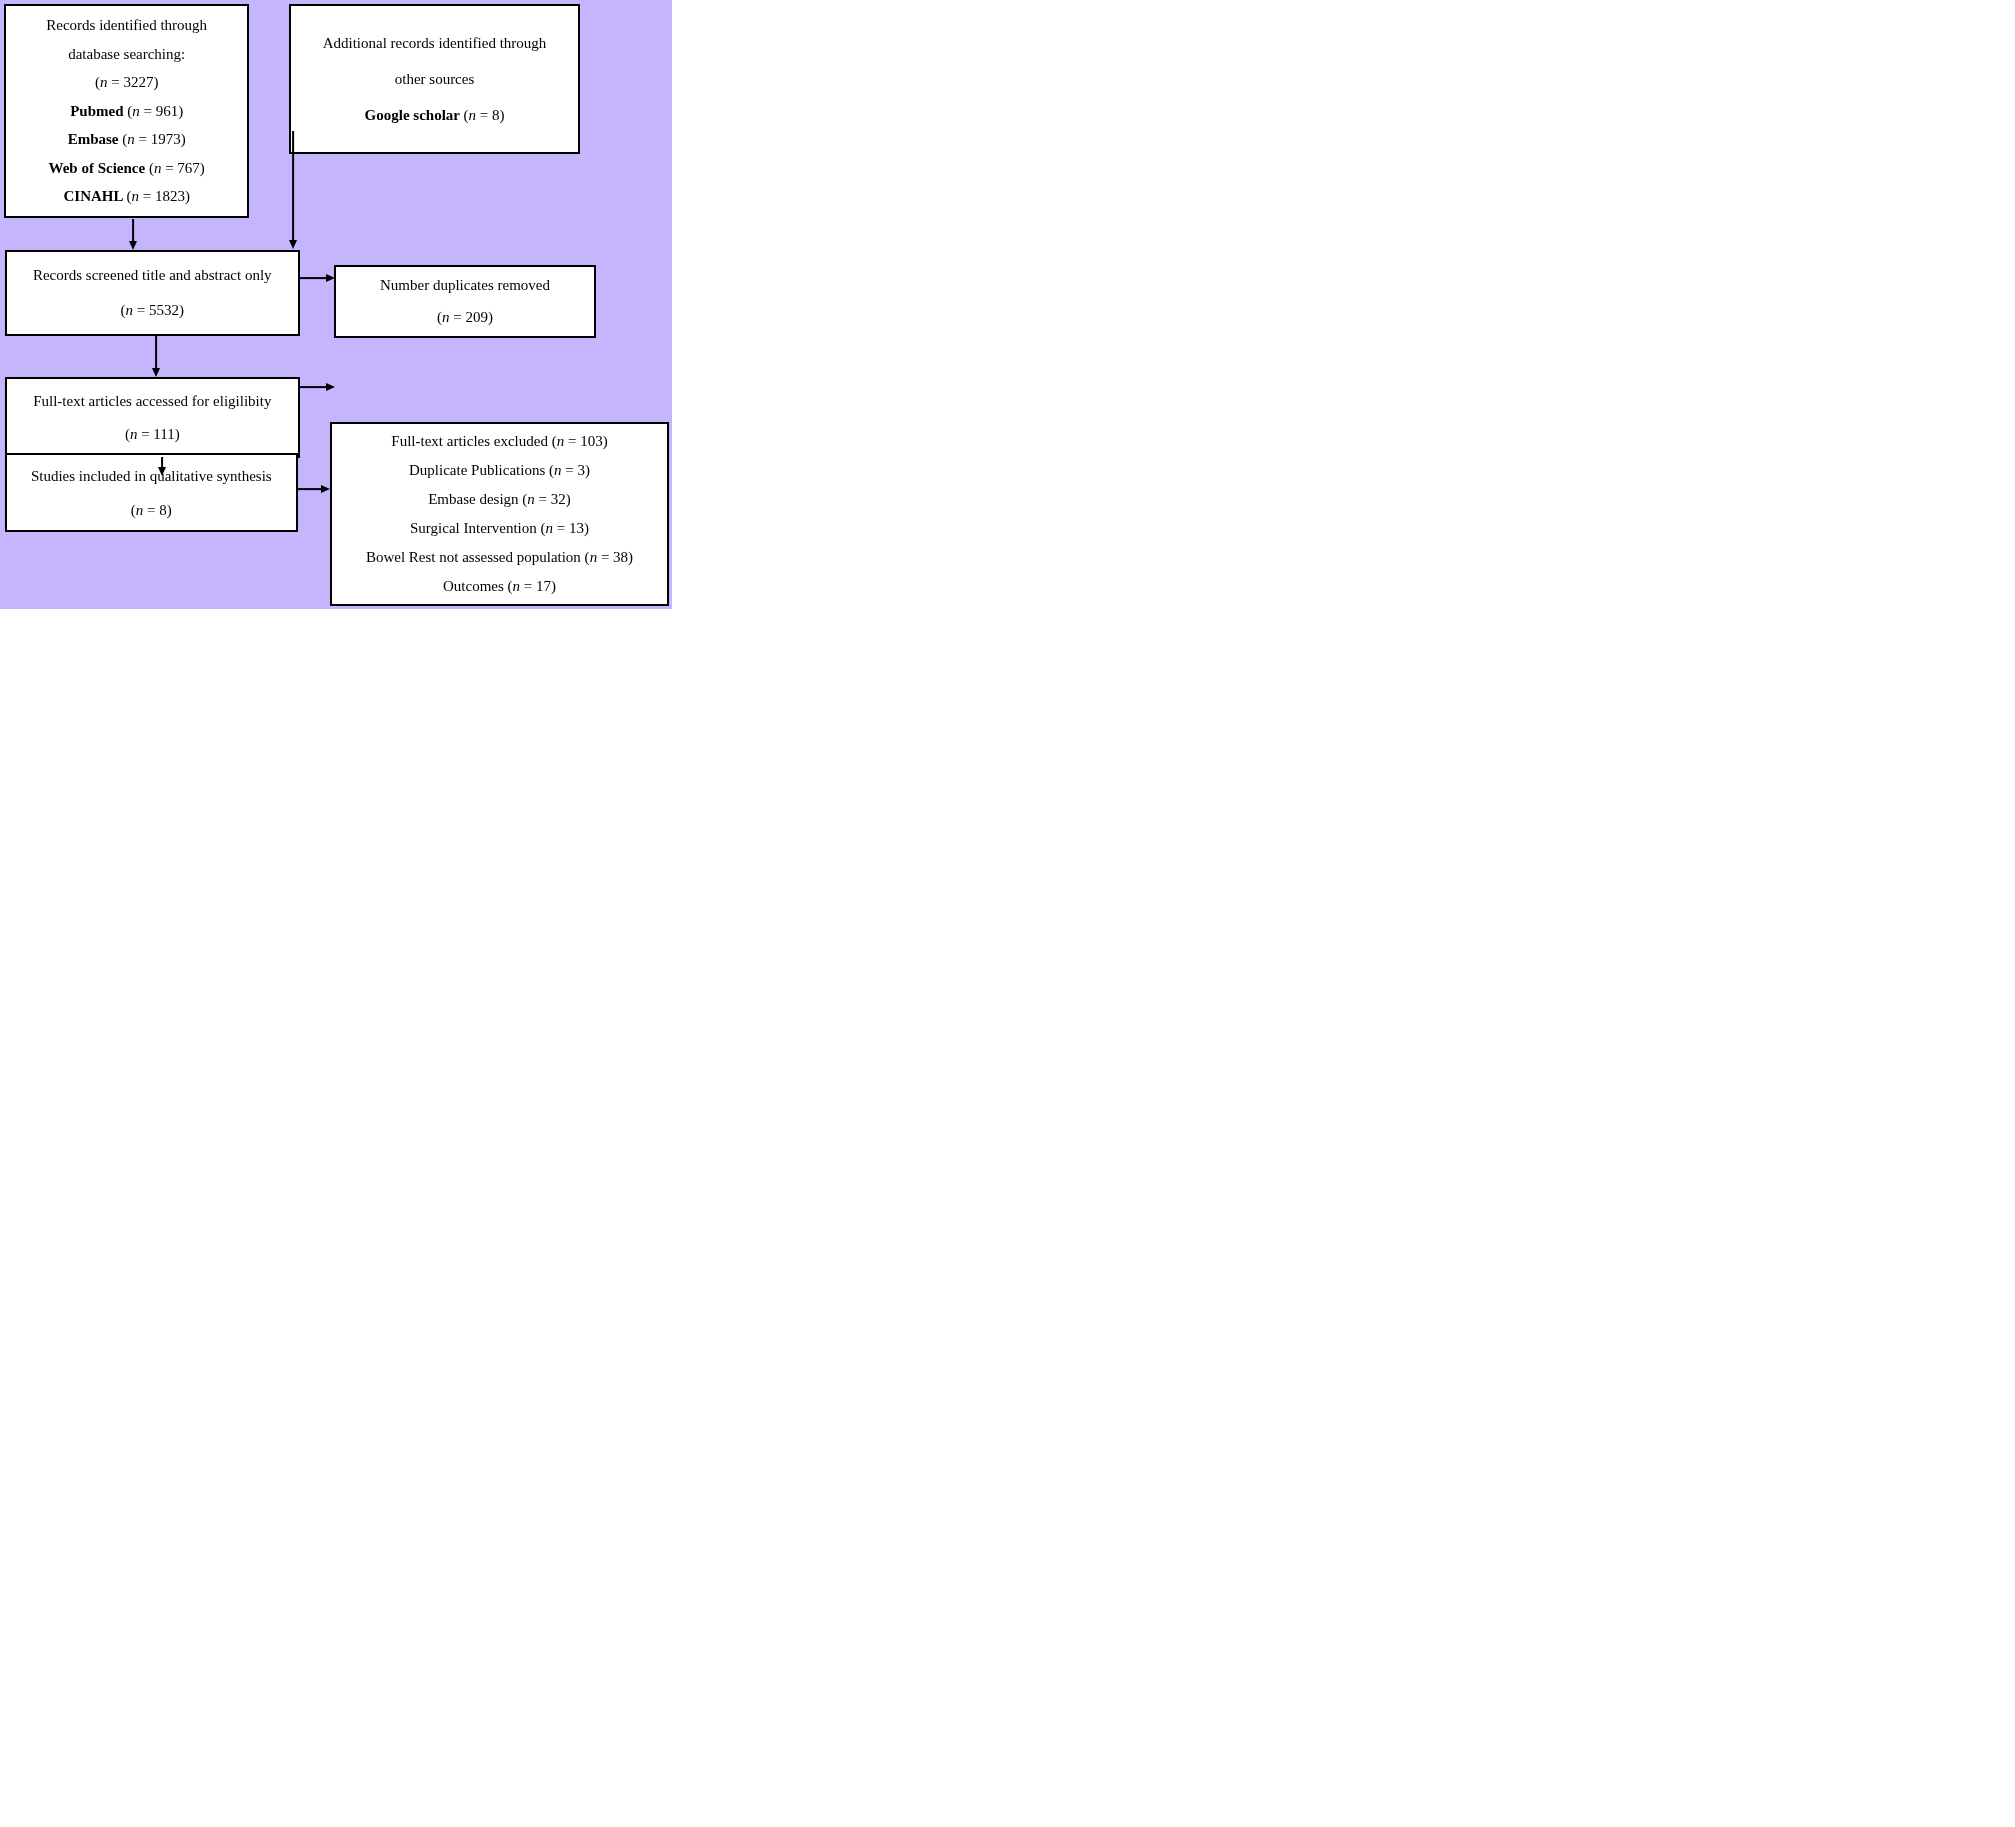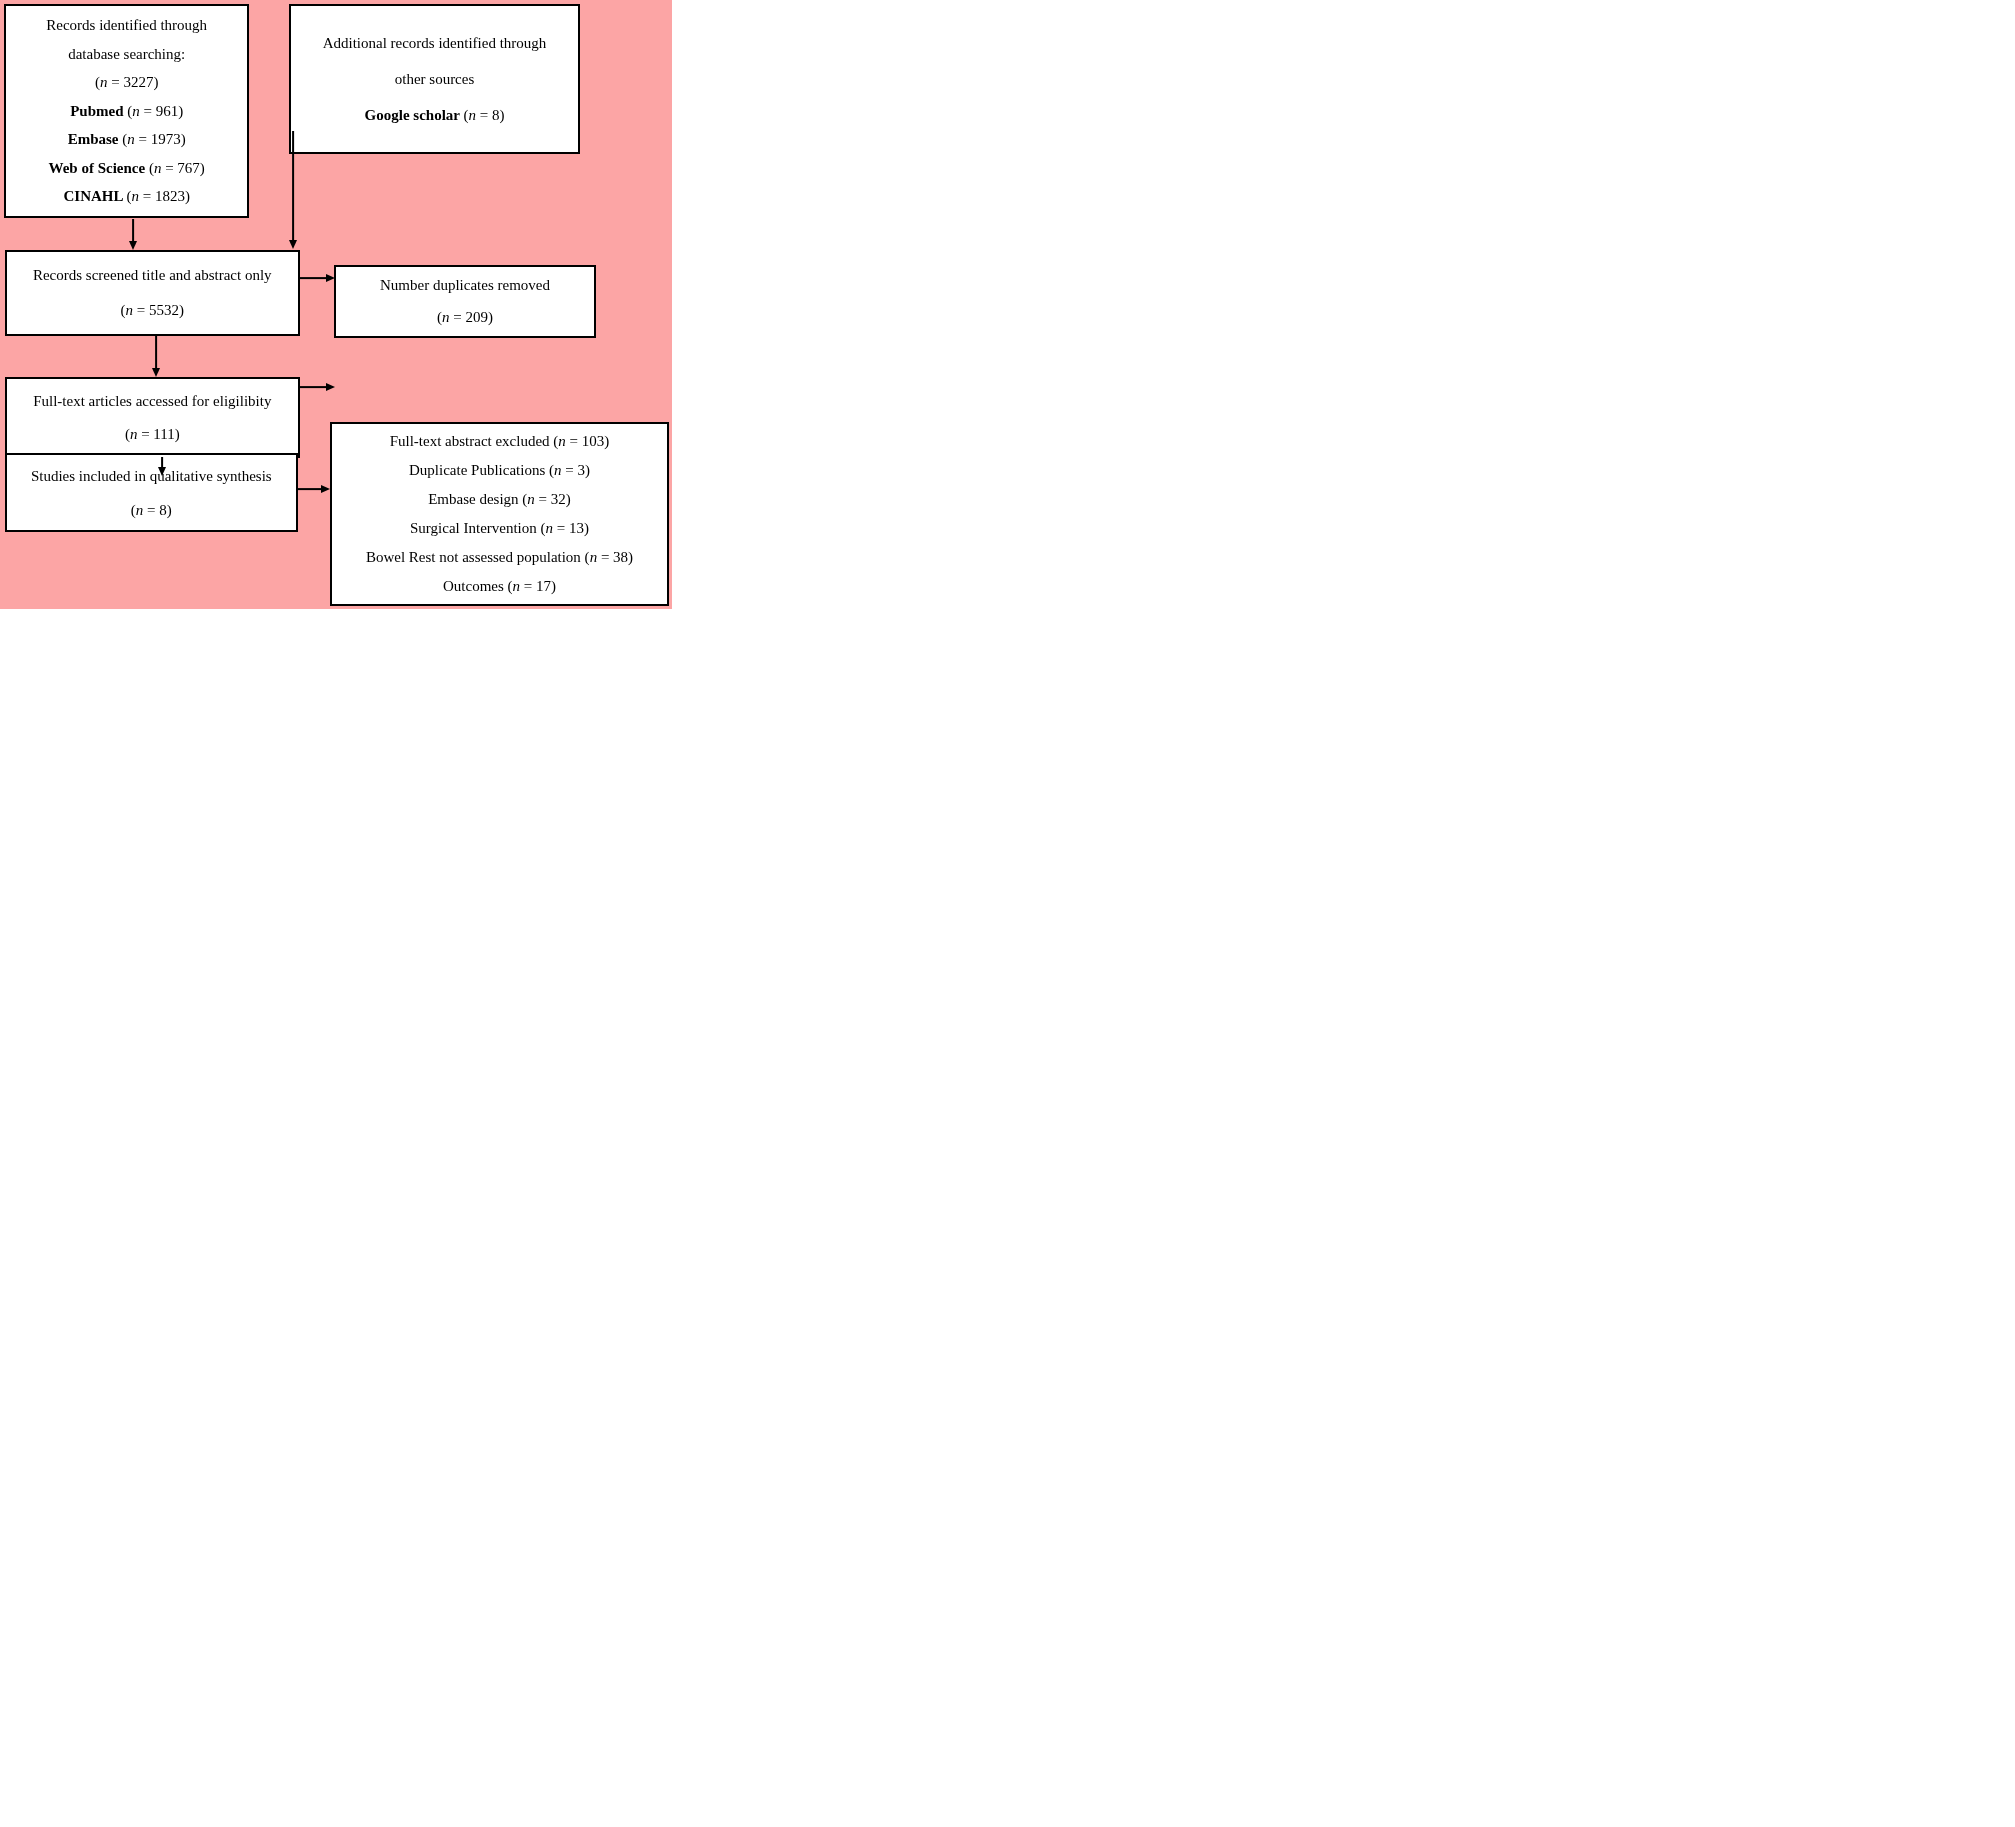--- a/index.html
+++ b/index.html
@@ -4,21 +4,21 @@
 <style>
   html, body {
     margin: 0;
     padding: 0;
     background: #ffffff;
   }
   .canvas {
     position: relative;
     width: 672px;
     height: 609px;
-    background: #fca5a5;
+    background: #c4b5fd;
     font-family: "Liberation Serif", "DejaVu Serif", serif;
     color: #000000;
     overflow: hidden;
   }
   .box {
     position: absolute;
     box-sizing: border-box;
     border: 2.4px solid #000000;
     background: #ffffff;
     display: flex;
@@ -104,21 +104,21 @@
     </div>
   <div class="box bx-e">
       <div class="line"><span>Full-text articles accessed for eligilibity</span></div>
       <div class="line"><span>(</span><span class="i">n</span><span> = 111)</span></div>
     </div>
   <div class="box bx-f">
       <div class="line"><span>Studies included in qualitative synthesis</span></div>
       <div class="line"><span>(</span><span class="i">n</span><span> = 8)</span></div>
     </div>
   <div class="box bx-g">
-      <div class="line"><span>Full-text abstract excluded (</span><span class="i">n</span><span> = 103)</span></div>
+      <div class="line"><span>Full-text articles excluded (</span><span class="i">n</span><span> = 103)</span></div>
       <div class="line"><span>Duplicate Publications (</span><span class="i">n</span><span> = 3)</span></div>
       <div class="line"><span>Embase design (</span><span class="i">n</span><span> = 32)</span></div>
       <div class="line"><span>Surgical Intervention (</span><span class="i">n</span><span> = 13)</span></div>
       <div class="line"><span>Bowel Rest not assessed population (</span><span class="i">n</span><span> = 38)</span></div>
       <div class="line"><span>Outcomes (</span><span class="i">n</span><span> = 17)</span></div>
     </div>
 
   <div class="arrow ar-a-c">
     <div class="stem-v"></div>
     <div class="head-v"></div>

